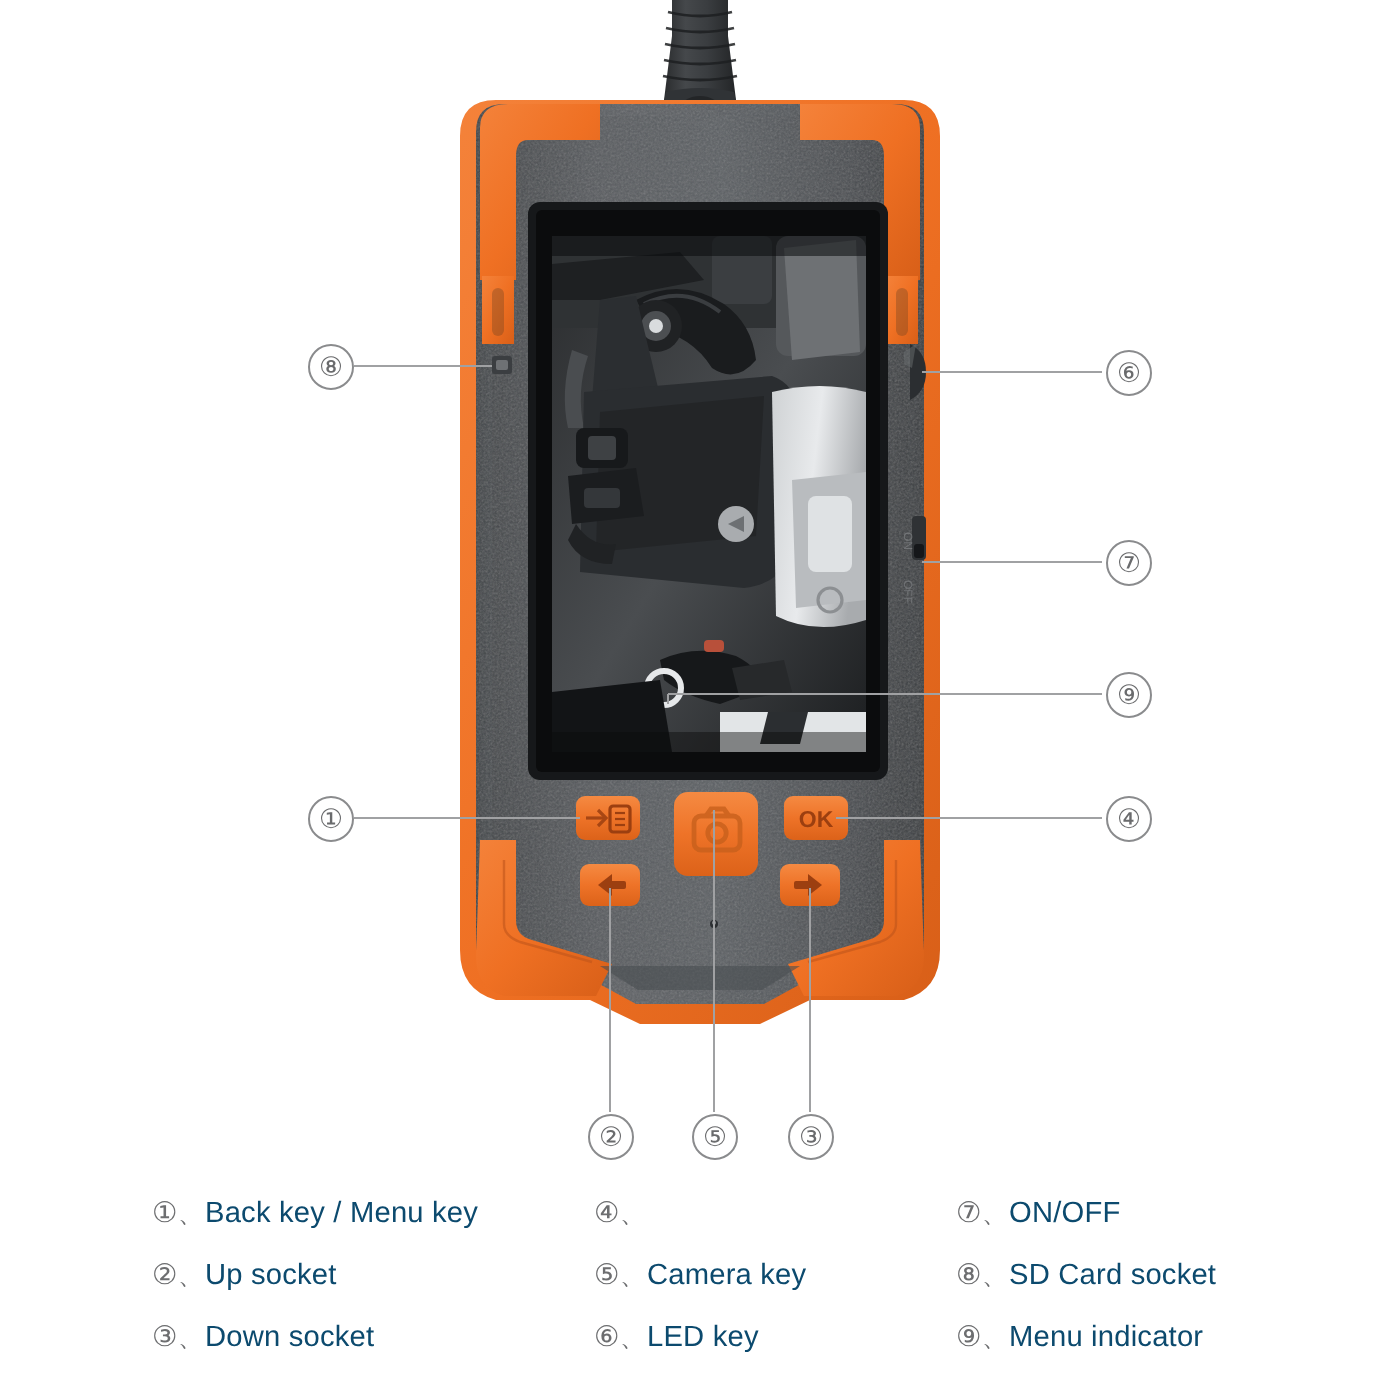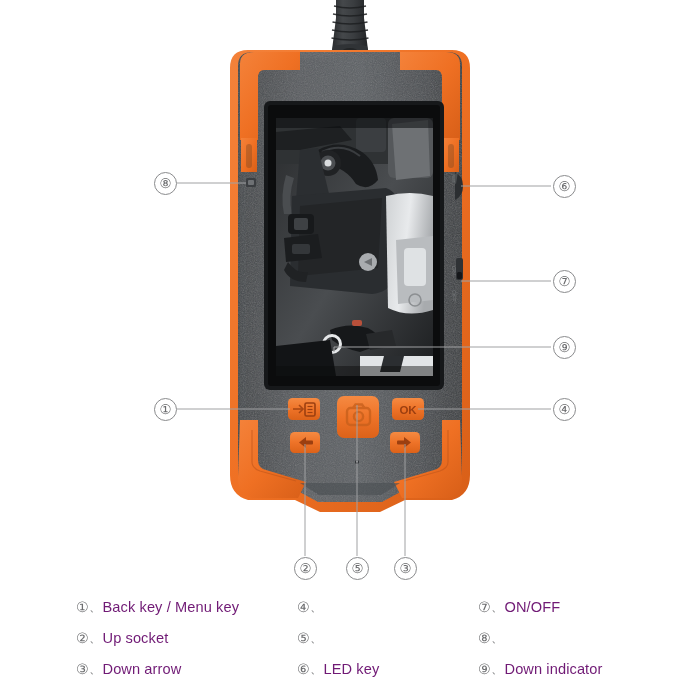--- a/index.html
+++ b/index.html
@@ -62,21 +62,21 @@
     display: inline-block;
     min-width: 13px;
   }
   .legend-sep {
     color: #6d6e70;
     font-size: 12.5px;
     letter-spacing: 0;
     margin-right: 1px;
   }
   .legend-label {
-    color: #701a75;
+    color: #0c4a6e;
     font-size: 14.6px;
     letter-spacing: 0.1px;
   }
 
   
   .callout {
     position: absolute;
     width: 23px;
     height: 23px;
     border-radius: 50%;
@@ -400,52 +400,54 @@
         <span class="legend-label">Back key / Menu key</span>
       </div>
       <div class="legend-row">
         <span class="legend-num">②</span>
         <span class="legend-sep">、</span>
         <span class="legend-label">Up socket</span>
       </div>
       <div class="legend-row">
         <span class="legend-num">③</span>
         <span class="legend-sep">、</span>
-        <span class="legend-label">Down arrow</span>
+        <span class="legend-label">Down socket</span>
       </div>
     </div>
 
     <div class="legend-col c2">
       <div class="legend-row">
         <span class="legend-num">④</span>
         <span class="legend-sep">、</span>
       </div>
       <div class="legend-row">
         <span class="legend-num">⑤</span>
         <span class="legend-sep">、</span>
+        <span class="legend-label">Camera key</span>
       </div>
       <div class="legend-row">
         <span class="legend-num">⑥</span>
         <span class="legend-sep">、</span>
         <span class="legend-label">LED key</span>
       </div>
     </div>
 
     <div class="legend-col c3">
       <div class="legend-row">
         <span class="legend-num">⑦</span>
         <span class="legend-sep">、</span>
         <span class="legend-label">ON/OFF</span>
       </div>
       <div class="legend-row">
         <span class="legend-num">⑧</span>
         <span class="legend-sep">、</span>
+        <span class="legend-label">SD Card socket</span>
       </div>
       <div class="legend-row">
         <span class="legend-num">⑨</span>
         <span class="legend-sep">、</span>
-        <span class="legend-label">Down indicator</span>
+        <span class="legend-label">Menu indicator</span>
       </div>
     </div>
 
   </div>
 
 </div>
 
 </body></html>

